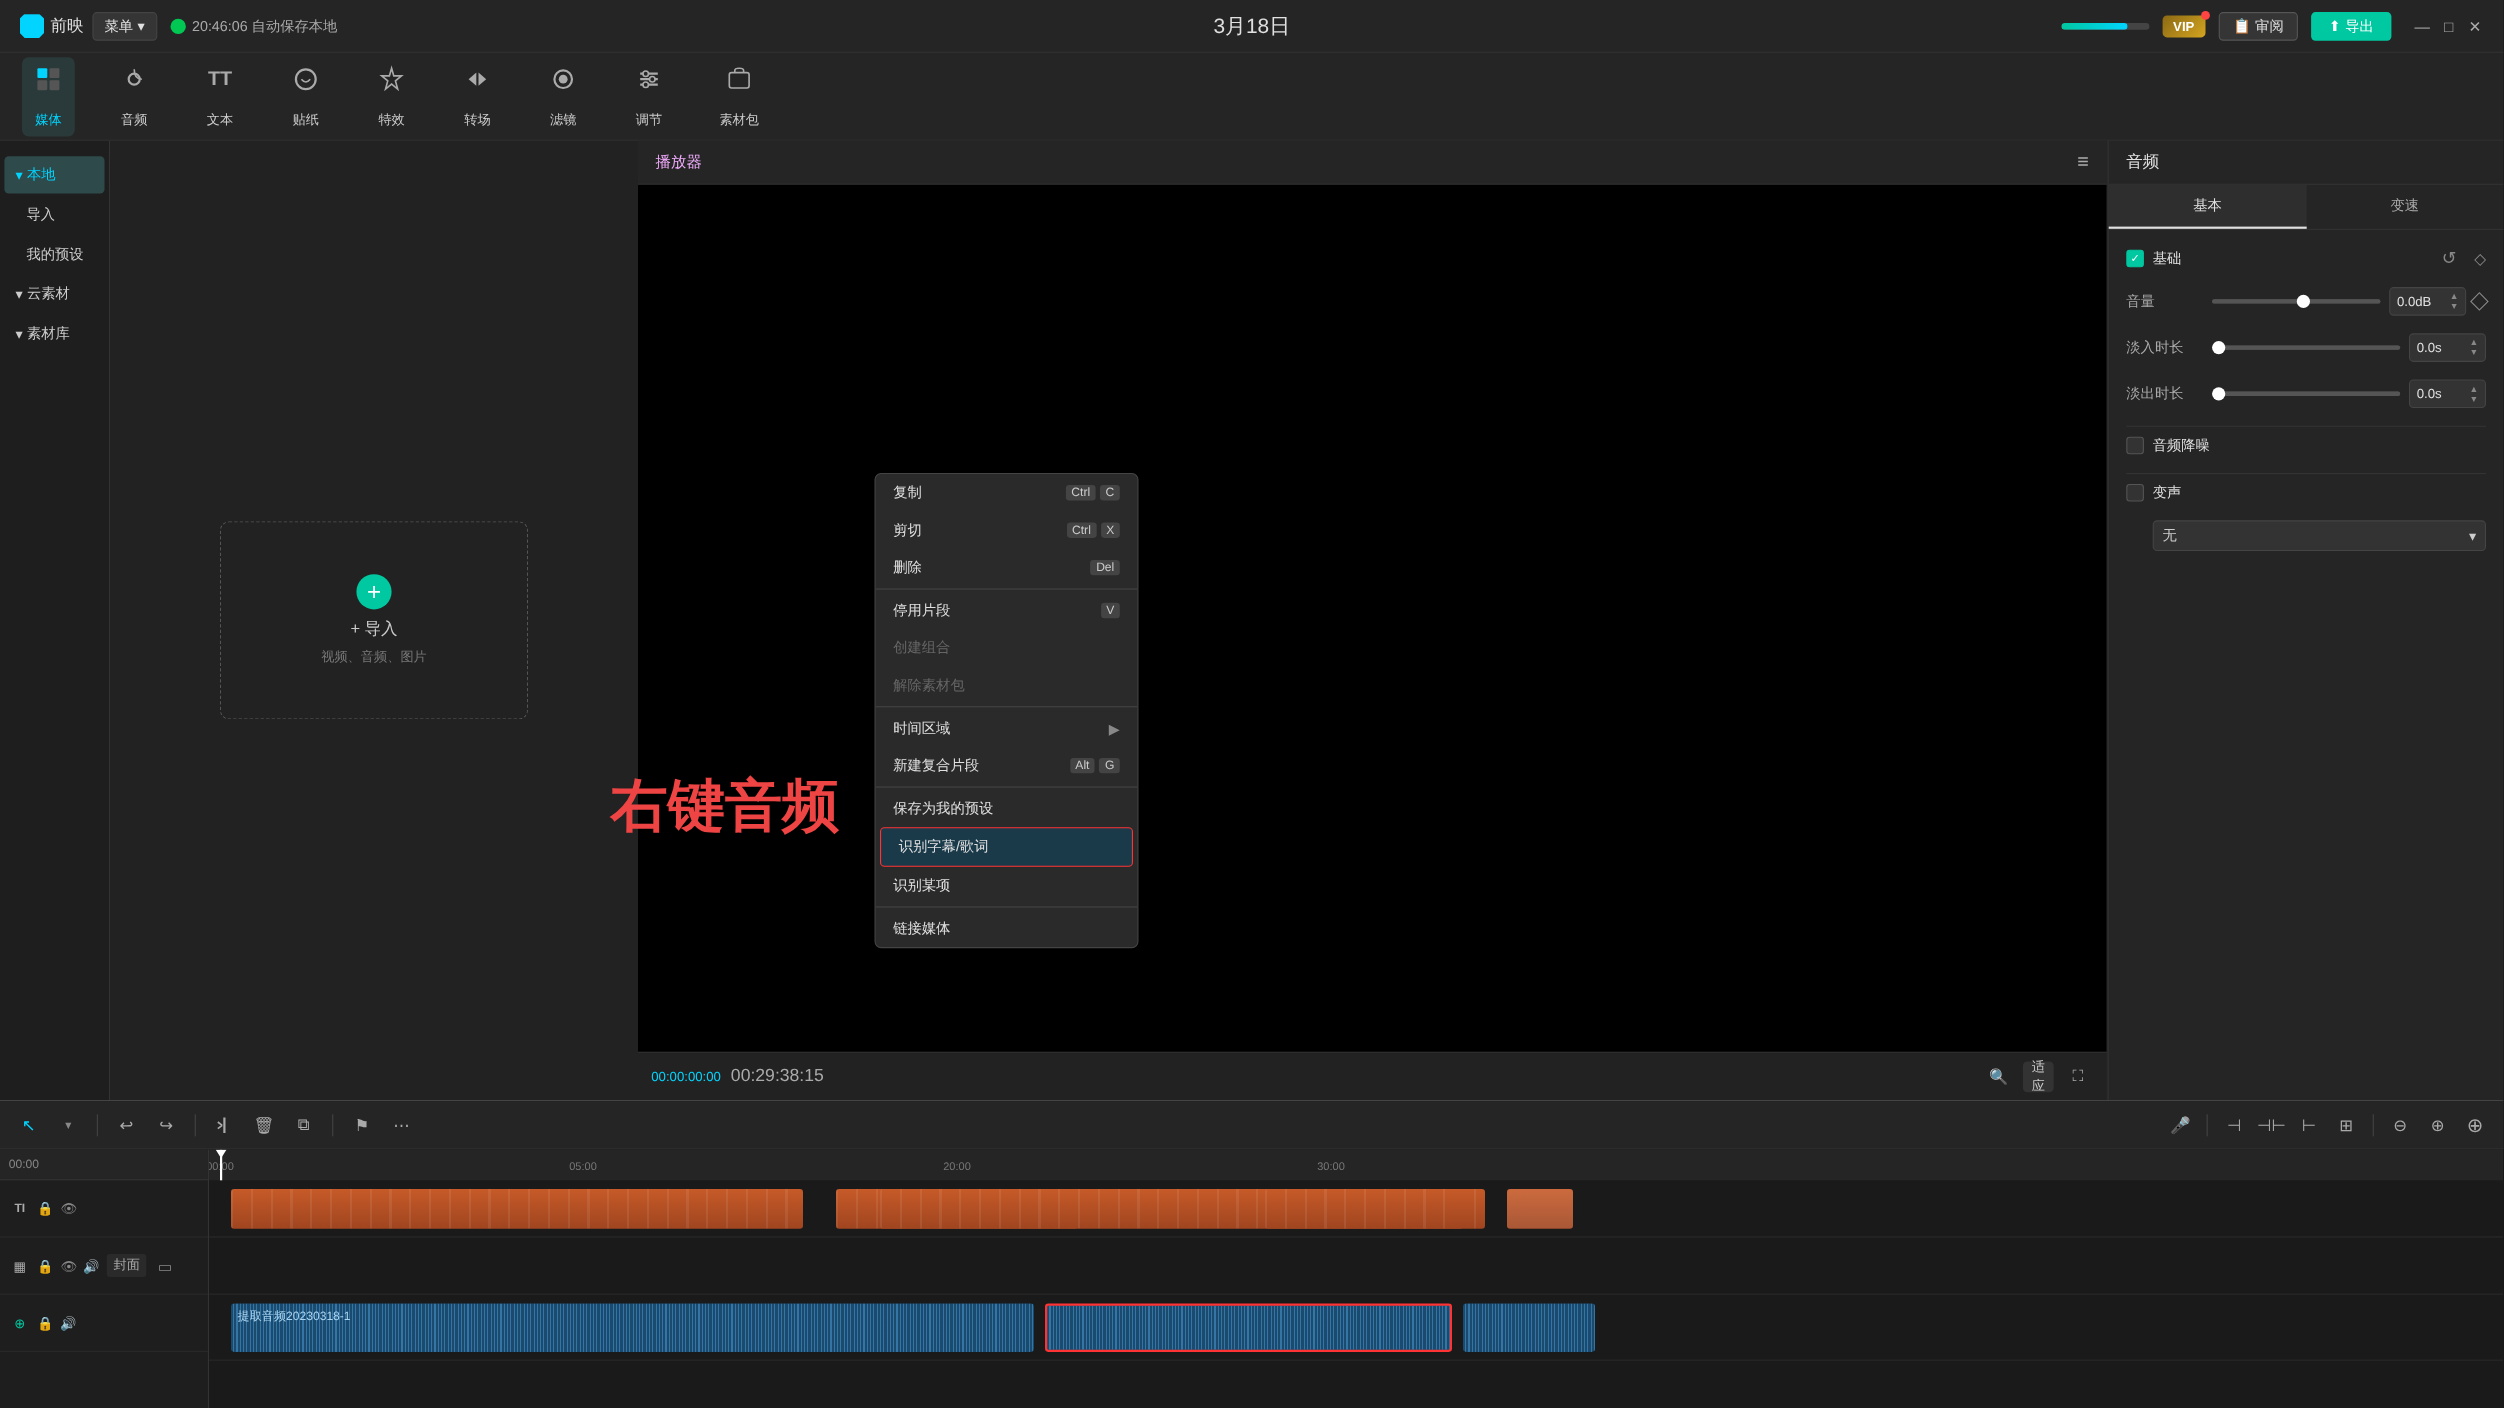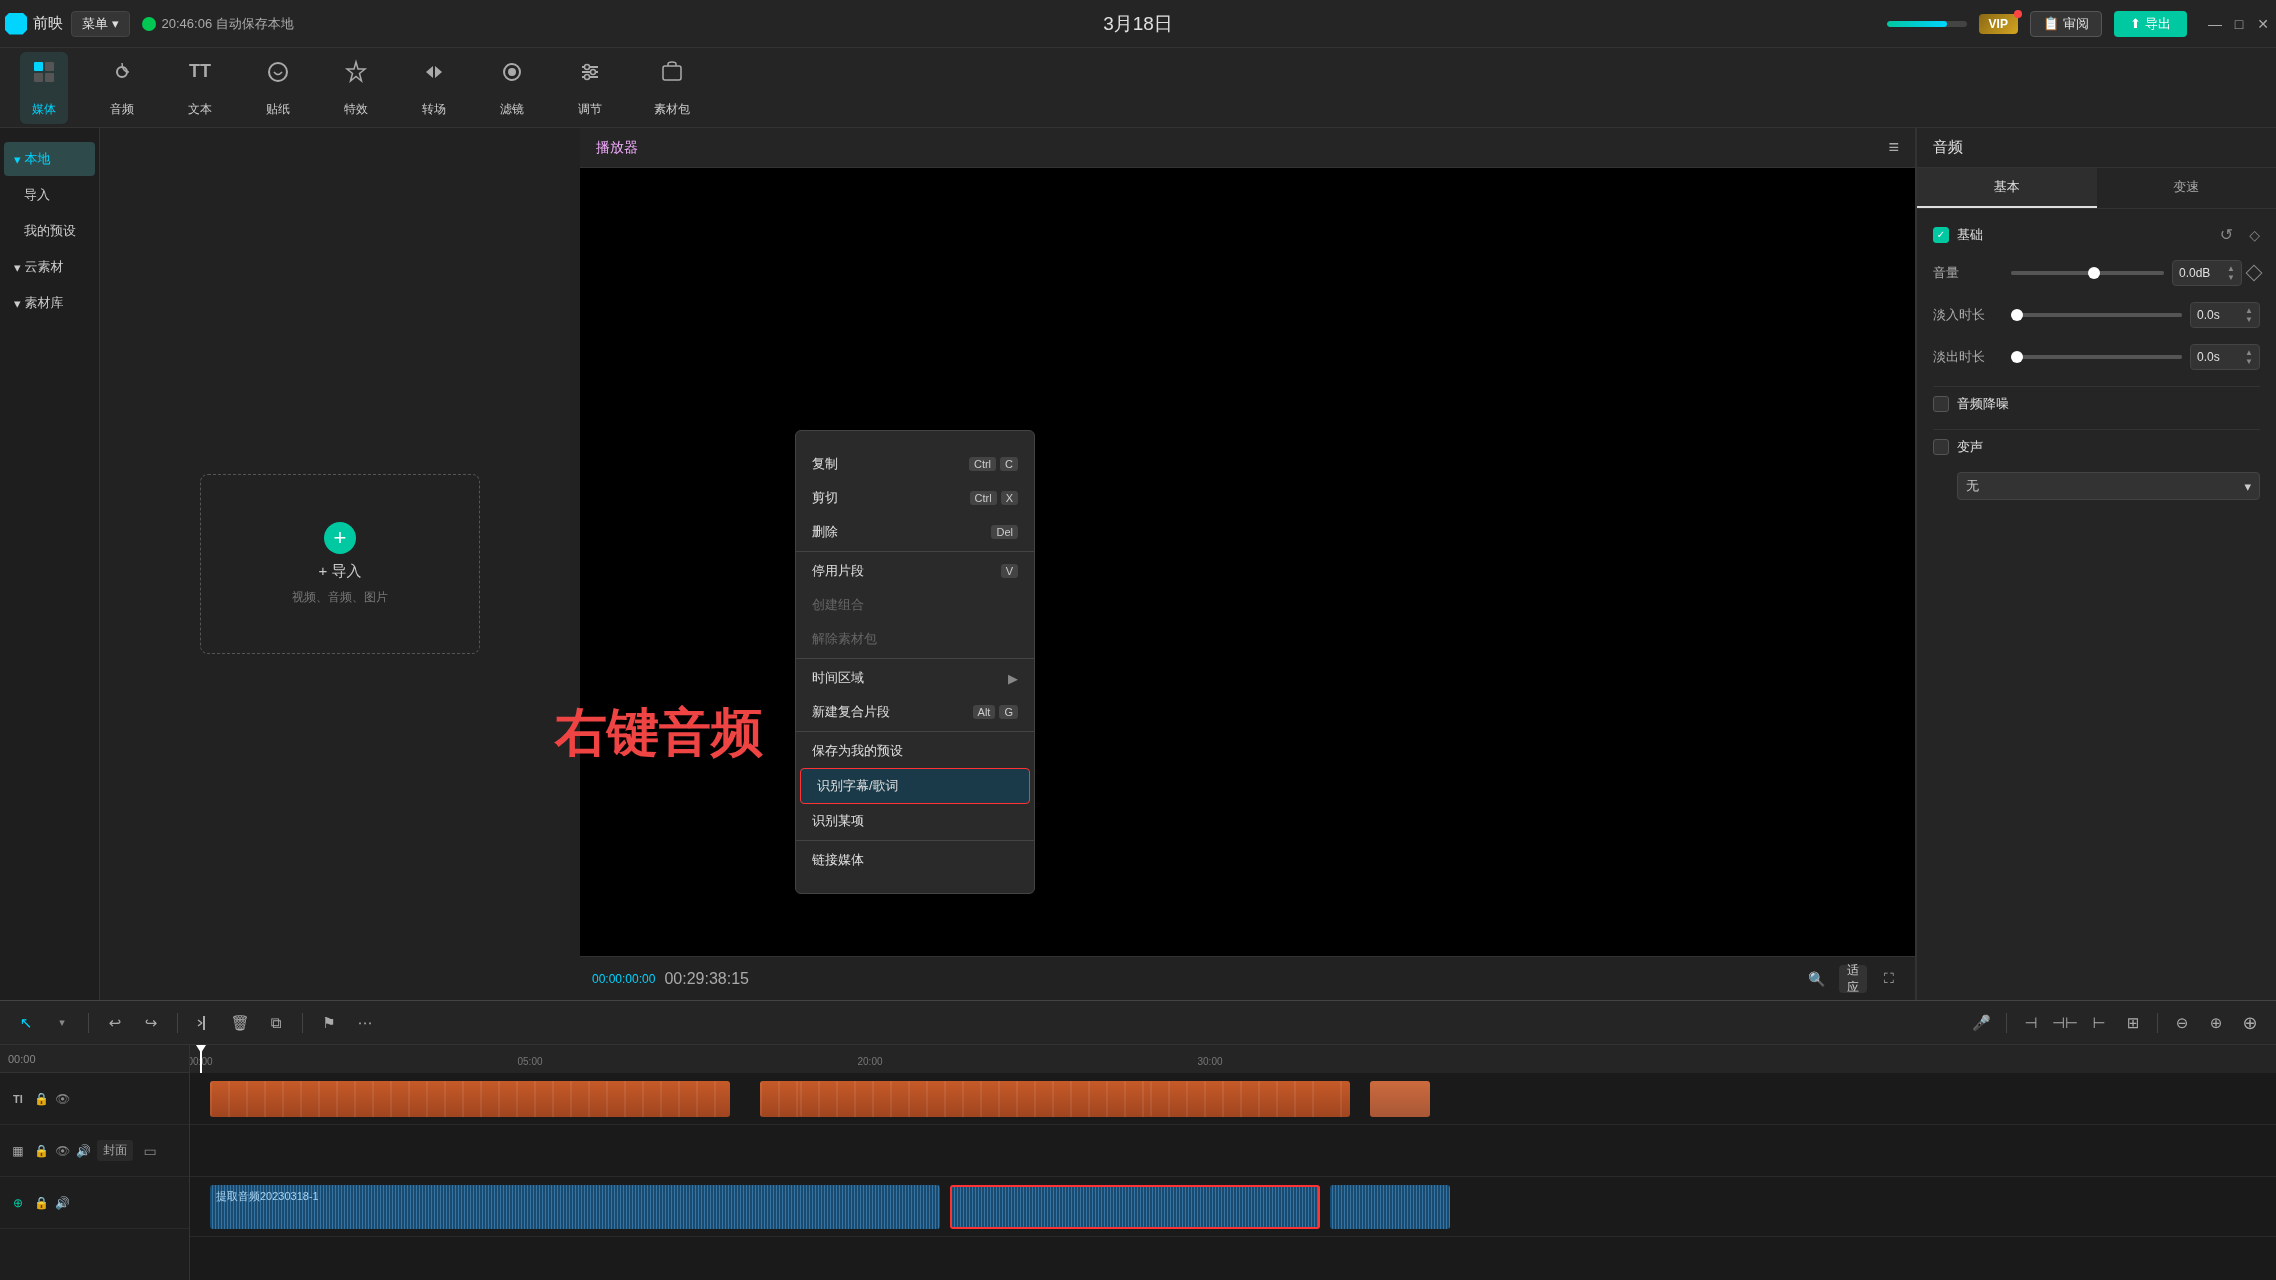--- a/index.html
+++ b/index.html
@@ -13,21 +13,21 @@
       position: relative;
     }
 
     
     #topbar {
       width: 100%;
       height: 48px;
       background: #252525;
       display: flex;
       align-items: center;
-      padding: 0 5px;
+      padding: 0 18px;
       border-bottom: 1px solid #333;
       position: relative;
     }
     .topbar-logo {
       display: flex;
       align-items: center;
       gap: 6px;
       font-size: 15px;
       color: #e0e0e0;
       margin-right: 8px;
@@ -574,21 +574,21 @@
     #context-menu {
       position: absolute;
       left: 795px;
       top: 430px;
       width: 240px;
       background: #2a2a2a;
       border: 1px solid #444;
       border-radius: 6px;
       box-shadow: 0 8px 24px rgba(0,0,0,0.6);
       z-index: 100;
-      padding: 16px 0;
+      padding: 0 0;
     }
     .ctx-item {
       display: flex;
       align-items: center;
       padding: 8px 16px;
       font-size: 13px;
       color: #e0e0e0;
       cursor: pointer;
       position: relative;
     }

